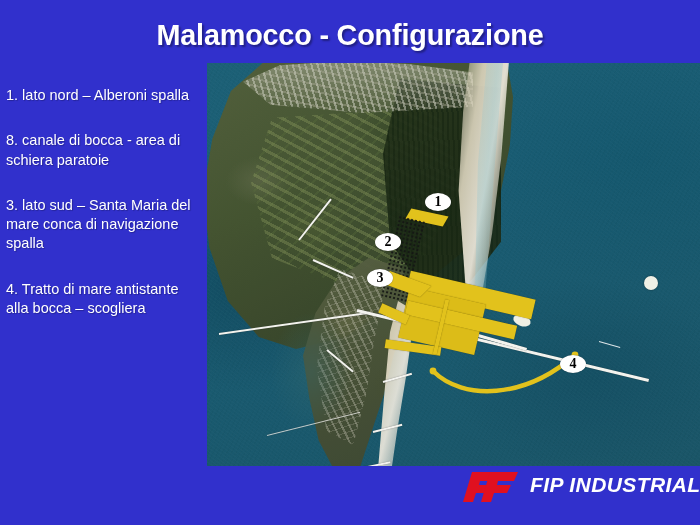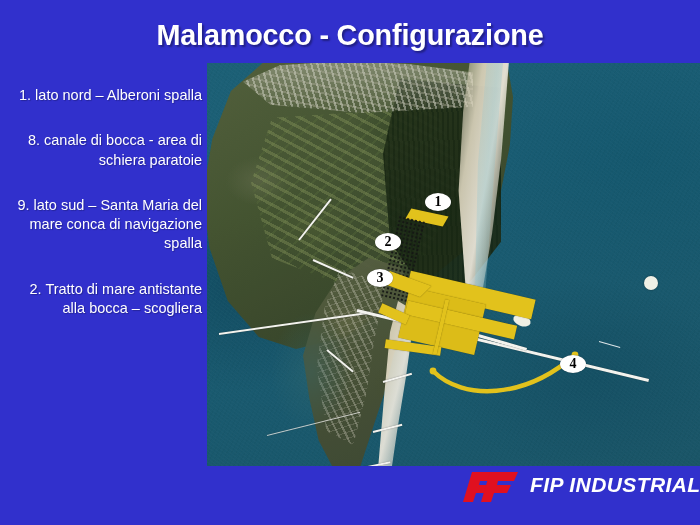--- a/index.html
+++ b/index.html
@@ -32,21 +32,21 @@
     text-shadow: 2px 2px 2px rgba(0,0,0,0.35);
     white-space: nowrap;
   }
 
   
   #bullets {
     position: absolute;
     left: 6px;
     top: 86px;
     width: 196px;
-    text-align: right;
+    text-align: left;
     color: #ffffff;
     font-size: 14.5px;
     line-height: 1.33;
   }
   .bullet {
     margin-bottom: 26px;
     text-shadow: 1px 1px 1px rgba(0,0,0,0.25);
   }
   .bullet:last-child { margin-bottom: 0; }
 
@@ -354,22 +354,22 @@
 </head>
 <body>
 
 <div id="slide">
 
   <div id="title">Malamocco - Configurazione</div>
 
   <div id="bullets">
     <div class="bullet">1. lato nord – Alberoni spalla</div>
     <div class="bullet">8. canale di bocca - area di schiera paratoie</div>
-    <div class="bullet">9. lato sud – Santa Maria del mare conca di navigazione spalla</div>
-    <div class="bullet">2. Tratto di mare antistante alla bocca – scogliera</div>
+    <div class="bullet">3. lato sud – Santa Maria del mare conca di navigazione spalla</div>
+    <div class="bullet">4. Tratto di mare antistante alla bocca – scogliera</div>
   </div>
 
   <div id="map-wrap">
     <div id="map-photo"></div>
     <div id="map-noise"></div>
 
     <div class="land" id="land-north"></div>
     <div class="land" id="golf"></div>
     <div class="land" id="woods-east"></div>
     <div class="land" id="urban-top"></div>

